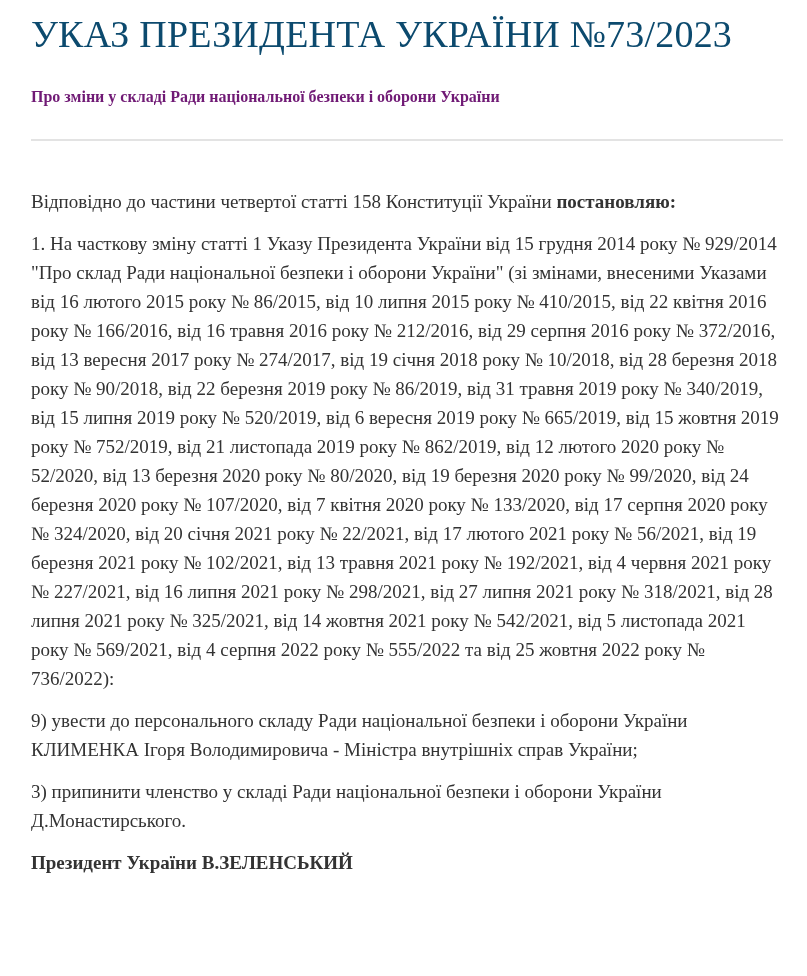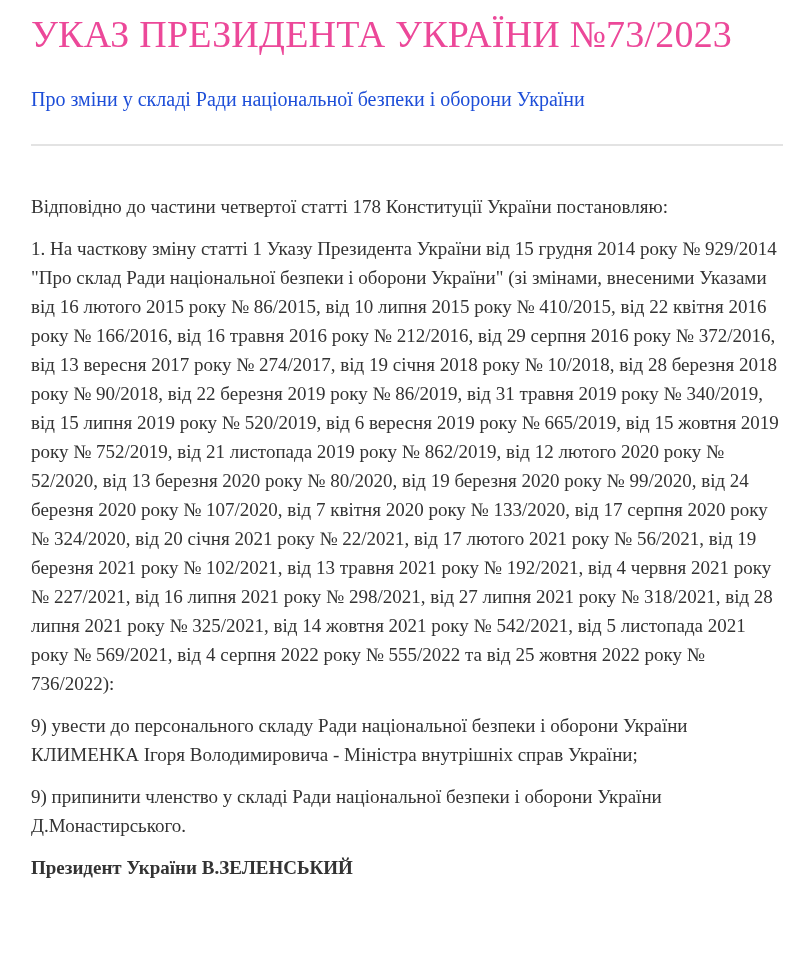--- a/index.html
+++ b/index.html
@@ -14,73 +14,73 @@
     -webkit-font-smoothing: antialiased;
   }
   .page {
     padding: 10px 24px 20px 31px;
   }
   .decree-title {
     margin: 2px 0 0 0;
     font-size: 38px;
     line-height: 1.2;
     font-weight: 400;
-    color: #ec4899;
+    color: #0c4a6e;
     letter-spacing: 0.2px;
     white-space: nowrap;
   }
   .decree-subtitle {
     margin: 30px 0 0 0;
-    font-size: 20px;
+    font-size: 16px;
     line-height: 1.15;
-    font-weight: 400;
-    color: #1d4ed8;
+    font-weight: 700;
+    color: #701a75;
   }
   .divider {
     border: none;
     border-top: 2px solid #e3e3e3;
     margin: 33px 0 0 0;
     height: 0;
   }
   .body-text p {
     font-size: 19px;
     line-height: 29px;
     margin: 13px 0;
     color: #333333;
   }
   .body-text p.intro-par {
     margin-top: 46px;
   }
   .body-text .bold {
-    font-weight: 400;
+    font-weight: 700;
     text-align: center;
   }
   .signature-par {
     font-weight: 700;
   }
 </style>
 </head>
 <body>
 
 <div class="page">
 
   <h1 class="decree-title">УКАЗ ПРЕЗИДЕНТА УКРАЇНИ №73/2023</h1>
 
   <h2 class="decree-subtitle">Про зміни у складі Ради національної безпеки і оборони України</h2>
 
   <hr class="divider">
 
   <div class="body-text">
 
-    <p class="intro-par"><span>Відповідно до частини четвертої статті 178 Конституції України </span><span class="bold">постановляю:</span></p>
+    <p class="intro-par"><span>Відповідно до частини четвертої статті 158 Конституції України </span><span class="bold">постановляю:</span></p>
 
     <p>1. На часткову зміну статті 1 Указу Президента України від 15 грудня 2014 року № 929/2014 "Про склад Ради національної безпеки і оборони України" (зі змінами, внесеними Указами від 16 лютого 2015 року № 86/2015, від 10 липня 2015 року № 410/2015, від 22 квітня 2016 року № 166/2016, від 16 травня 2016 року № 212/2016, від 29 серпня 2016 року № 372/2016, від 13 вересня 2017 року № 274/2017, від 19 січня 2018 року № 10/2018, від 28 березня 2018 року № 90/2018, від 22 березня 2019 року № 86/2019, від 31 травня 2019 року № 340/2019, від 15 липня 2019 року № 520/2019, від 6 вересня 2019 року № 665/2019, від 15 жовтня 2019 року № 752/2019, від 21 листопада 2019 року № 862/2019, від 12 лютого 2020 року № 52/2020, від 13 березня 2020 року № 80/2020, від 19 березня 2020 року № 99/2020, від 24 березня 2020 року № 107/2020, від 7 квітня 2020 року № 133/2020, від 17 серпня 2020 року № 324/2020, від 20 січня 2021 року № 22/2021, від 17 лютого 2021 року № 56/2021, від 19 березня 2021 року № 102/2021, від 13 травня 2021 року № 192/2021, від 4 червня 2021 року № 227/2021, від 16 липня 2021 року № 298/2021, від 27 липня 2021 року № 318/2021, від 28 липня 2021 року № 325/2021, від 14 жовтня 2021 року № 542/2021, від 5 листопада 2021 року № 569/2021, від 4 серпня 2022 року № 555/2022 та від 25 жовтня 2022 року № 736/2022):</p>
 
     <p>9) увести до персонального складу Ради національної безпеки і оборони України КЛИМЕНКА Ігоря Володимировича - Міністра внутрішніх справ України;</p>
 
 
-    <p>9) припинити членство у складі Ради національної безпеки і оборони України Д.Монастирського.</p>
+    <p>3) припинити членство у складі Ради національної безпеки і оборони України Д.Монастирського.</p>
 
 
     <p class="signature-par">Президент України В.ЗЕЛЕНСЬКИЙ</p>
 
   </div>
 </div>
 
 </body></html>

